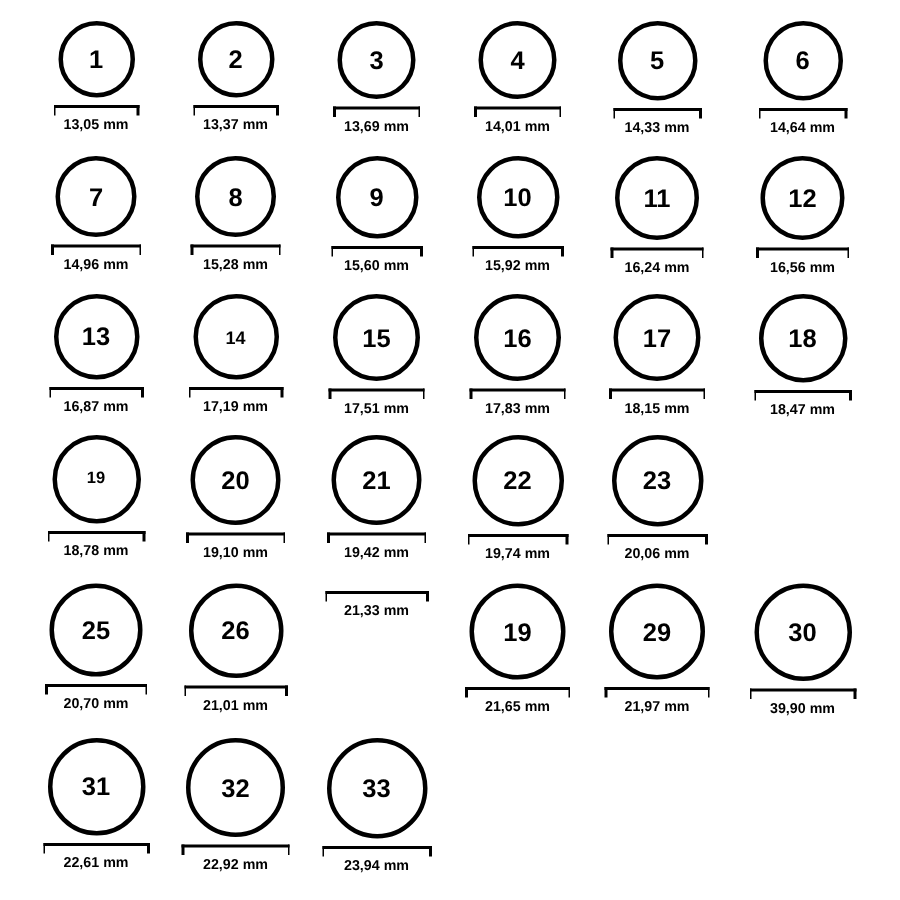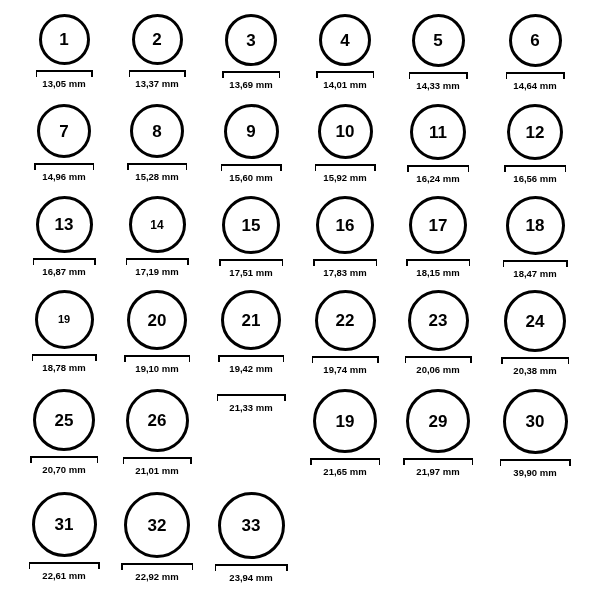--- a/index.html
+++ b/index.html
@@ -319,31 +319,20 @@
       <div class="ring-circle" style="width: 61px; height: 61px;">
         <span class="ring-size" style="font-size: 17px;">23</span>
       </div>
       <div class="measure" style="width: 67px;">
         <div class="bar"></div>
         <div class="tick"></div>
         <div class="tick"></div>
       </div>
       <div class="ring-mm">20,06 mm</div>
     </div>
-    <div class="ring-cell" style="left: 489px; top: 290px; width: 92px;">
-      <div class="ring-circle" style="width: 62px; height: 62px;">
-        <span class="ring-size" style="font-size: 17px;">24</span>
-      </div>
-      <div class="measure" style="width: 68px;">
-        <div class="bar"></div>
-        <div class="tick"></div>
-        <div class="tick"></div>
-      </div>
-      <div class="ring-mm">20,38 mm</div>
-    </div>
     <div class="ring-cell" style="left: 18px; top: 389px; width: 92px;">
       <div class="ring-circle" style="width: 62px; height: 62px;">
         <span class="ring-size" style="font-size: 17px;">25</span>
       </div>
       <div class="measure" style="width: 68px;">
         <div class="bar"></div>
         <div class="tick"></div>
         <div class="tick"></div>
       </div>
       <div class="ring-mm">20,70 mm</div>

